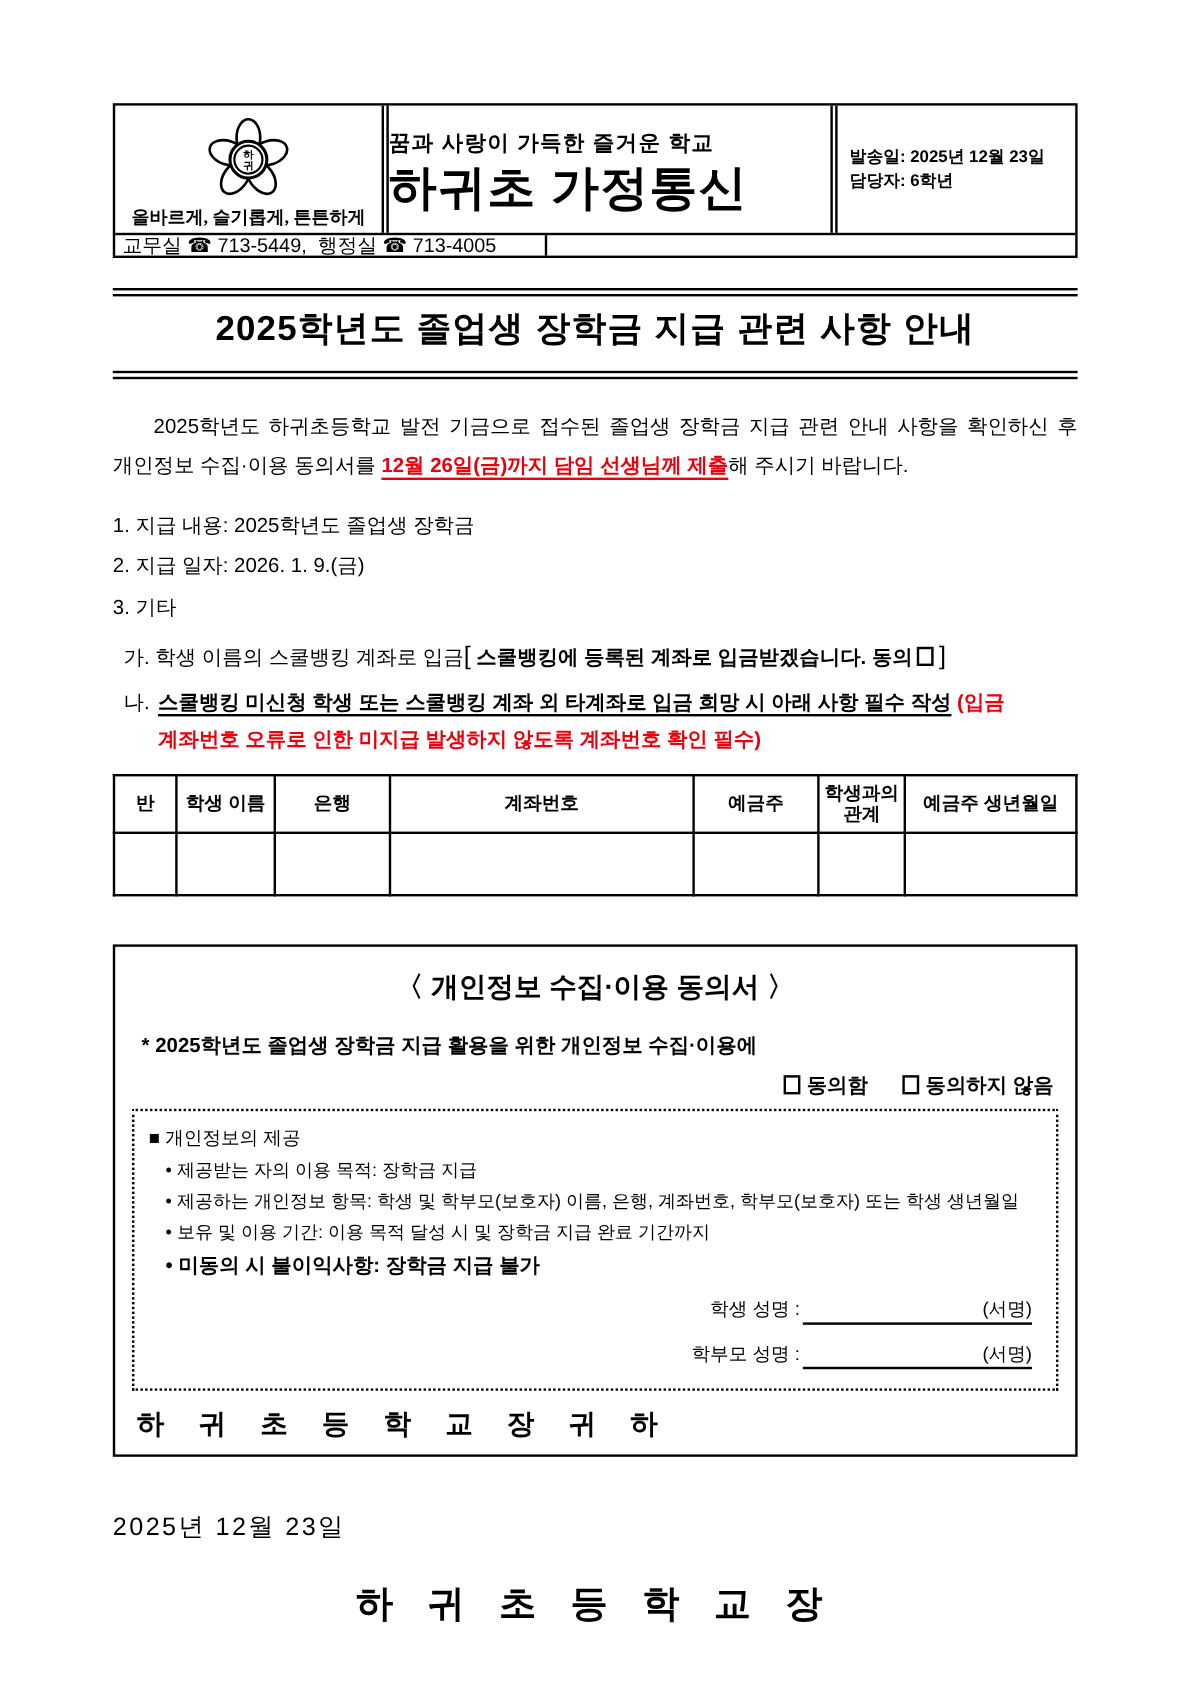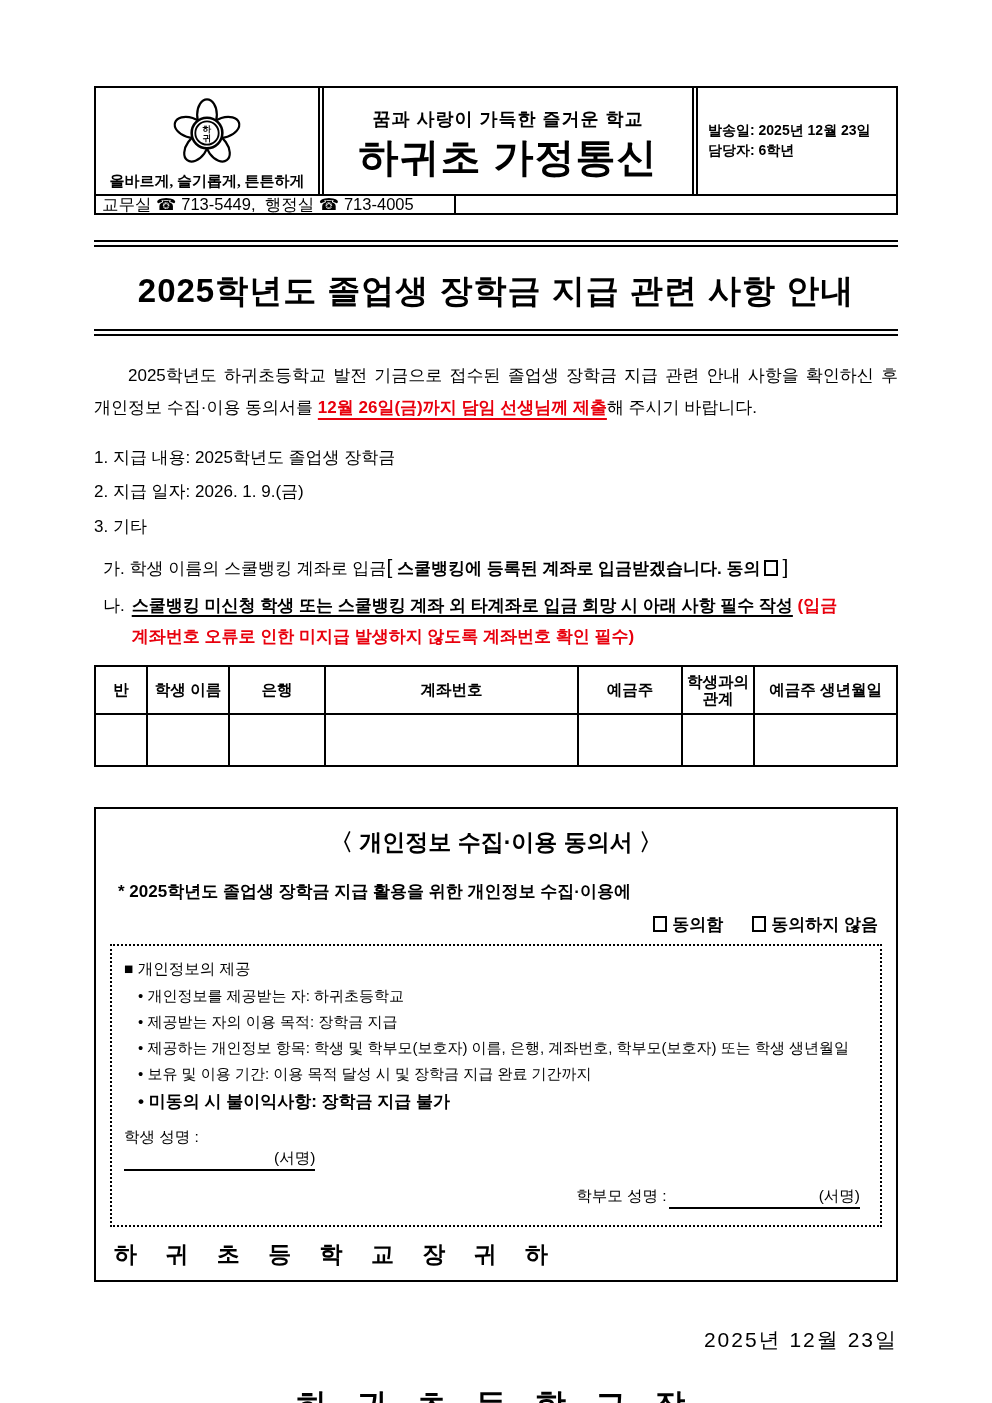--- a/index.html
+++ b/index.html
@@ -21,42 +21,42 @@
     display: flex; flex-direction: column; align-items: center; justify-content: flex-end;
     padding: 4px 2px 3px;
   }
   .emblem { width: 74px; height: 76px; margin-bottom: 1px; }
   .motto {
     font-family: "Liberation Serif", "DejaVu Serif", serif;
     font-size: 15px; font-weight: bold; white-space: nowrap;
   }
   .h-mid-cell {
     flex: 1; border-right: 6px double #000;
-    display: flex; flex-direction: column; align-items: center; justify-content: center;
+    display: flex; flex-direction: column; justify-content: center;
     gap: 5px; padding-top: 2px;
   }
   .slogan { font-size: 18px; font-weight: bold; letter-spacing: 1px; }
   .paper-title { font-size: 40px; font-weight: 900; letter-spacing: 1px; line-height: 1.05; }
   .h-right-cell {
     width: 198px; display: flex; flex-direction: column; justify-content: center;
     gap: 2px; padding: 6px 8px 6px 10px; font-size: 14px; font-weight: bold;
   }
   .header-bottom { display: flex; border-top: 2px solid #000; height: 19px; font-size: 16.5px; }
   .hb-left {
     width: 360px; border-right: 2px solid #000;
     display: flex; align-items: center; padding: 0 6px; white-space: pre;
   }
   .hb-right { flex: 1; display: flex; align-items: center; padding: 0 8px; white-space: nowrap; }
 
   
   .title-banner {
     margin-top: 25px;
     border-top: 7px double #000; border-bottom: 7px double #000;
-    padding: 22px 0 15px; text-align: center;
-    font-size: 33px; font-weight: bold; letter-spacing: 1px;
+    padding: 7px 0 15px; text-align: center;
+    font-size: 29px; font-weight: bold; letter-spacing: 1px;
   }
 
   
   .intro {
     margin-top: 24px; font-size: 17px; line-height: 1.9;
     text-align: justify; text-indent: 34px; word-break: keep-all;
   }
   .deadline {
     color: var(--red); font-weight: bold;
     text-decoration: underline; text-decoration-thickness: 2px; text-underline-offset: 5px;
@@ -100,28 +100,28 @@
   .inner-box { border: 2px dotted #000; margin-top: 8px; padding: 10px 12px 16px; font-size: 15px; }
   .provision-title { font-size: 15.5px; line-height: 1.7; }
   .bullets { list-style: none; margin-left: 14px; }
   .bullets li { line-height: 1.75; word-break: keep-all; }
   .bullets li::before { content: "\2022  "; }
   .bullets li.bold-bullet { font-weight: bold; font-size: 17px; line-height: 1.7; }
   .sign-row {
     display: flex; justify-content: flex-end; align-items: baseline;
     margin-top: 14px; padding-right: 8px; font-size: 15.5px;
   }
-  .sign-row.first { margin-top: 10px; flex-direction: column; }
+  .sign-row.first { margin-top: 10px; }
   .sign-label { margin-right: 2px; }
   .sign-area { display: inline-flex; align-items: baseline; border-bottom: 2px solid #000; }
   .sign-blank { display: inline-block; width: 150px; height: 1em; }
   .addressee { font-size: 23px; font-weight: bold; letter-spacing: 11px; margin-top: 12px; padding-left: 4px; }
 
   
-  .footer-date { text-align: right; font-size: 21px; margin-top: 44px; letter-spacing: 2px; }
+  .footer-date { text-align: left; font-size: 21px; margin-top: 44px; letter-spacing: 2px; }
   .principal { text-align: center; font-size: 31px; font-weight: bold; letter-spacing: 10px; margin-top: 30px; }
 </style>
 </head>
 <body>
 
 <div class="doc">
 
   <div class="header-box">
     <div class="header-top">
       <div class="h-logo-cell">
@@ -206,21 +206,20 @@
   </table>
 
   <div class="consent-box">
     <div class="consent-title">〈 개인정보 수집·이용 동의서 〉</div>
     <div class="consent-purpose">* 2025학년도 졸업생 장학금 지급 활용을 위한 개인정보 수집·이용에</div>
     <div class="consent-choices"><span class="checkbox"></span><span>동의함</span><span class="gap"></span><span class="checkbox"></span><span>동의하지 않음</span></div>
 
     <div class="inner-box">
       <div class="provision-title">■ 개인정보의 제공</div>
       <ul class="bullets">
-        <li>개인정보를 제공받는 자: 하귀초등학교</li>
         <li>제공받는 자의 이용 목적: 장학금 지급</li>
         <li>제공하는 개인정보 항목: 학생 및 학부모(보호자) 이름, 은행, 계좌번호, 학부모(보호자) 또는 학생 생년월일</li>
         <li>보유 및 이용 기간: 이용 목적 달성 시 및 장학금 지급 완료 기간까지</li>
         <li class="bold-bullet">미동의 시 불이익사항: 장학금 지급 불가</li>
       </ul>
 
       <div class="sign-row first">
         <span class="sign-label">학생 성명 :</span>
         <span class="sign-area">
             <span class="sign-blank"></span>

